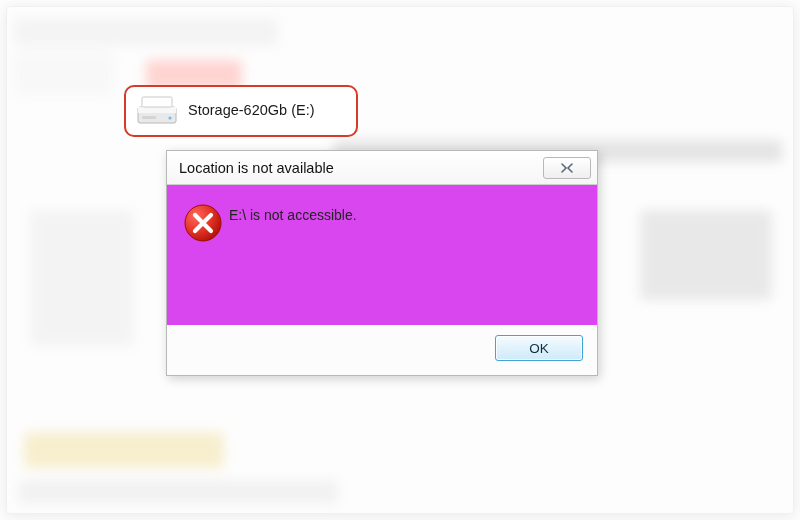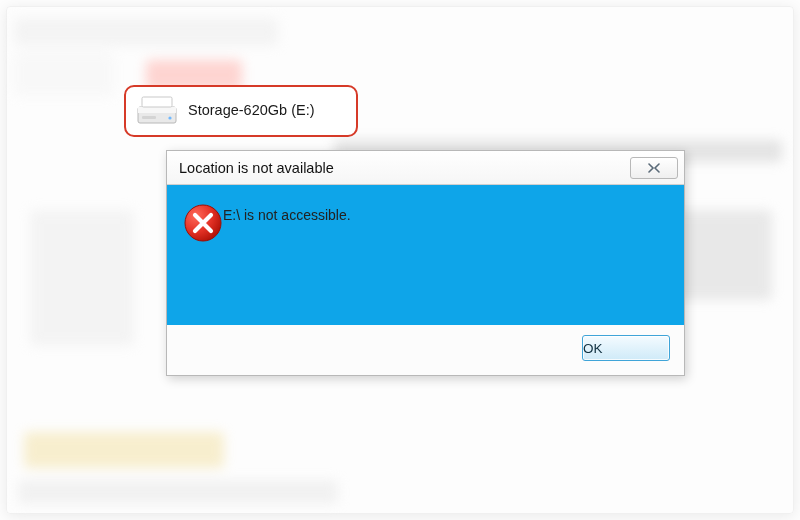--- a/index.html
+++ b/index.html
@@ -50,22 +50,22 @@
     .drive-icon { width: 42px; height: 36px; flex: 0 0 auto; }
     .drive-texts { display: flex; flex-direction: column; line-height: 1.2; }
     .drive-name { font-size: 14.5px; color: #1a1a1a; }
     .drive-fs   { font-size: 14px; color: #8a8a8a; }
 
     
     .dialog {
       position: absolute;
       left: 166px;
       top: 150px;
-      width: 519px;
-      background: #0ea5e9;
+      width: 432px;
+      background: #d946ef;
       border: 1px solid #b8b8b8;
       box-shadow: 2px 3px 10px rgba(0,0,0,0.18);
     }
     .titlebar {
       display: flex;
       align-items: center;
       justify-content: space-between;
       height: 34px;
       padding: 0 6px 0 12px;
       border-bottom: 1px solid #cfcfcf;
@@ -81,21 +81,21 @@
       display: flex;
       align-items: center;
       justify-content: center;
       cursor: pointer;
     }
     .close-btn svg { width: 14px; height: 10px; }
 
     .dialog-body {
       display: flex;
       padding: 18px 18px 24px 16px;
-      gap: 0;
+      gap: 6px;
       min-height: 140px;
     }
     .err-icon { width: 40px; height: 40px; flex: 0 0 auto; }
     .msg-col { display: flex; flex-direction: column; gap: 20px; padding-top: 4px; }
     .msg-line { font-size: 14px; color: #222; }
 
     .dialog-footer {
       display: flex;
       justify-content: flex-end;
       padding: 10px 14px 14px;
@@ -105,21 +105,21 @@
       min-width: 88px;
       height: 26px;
       border: 1px solid #3fa4d8;
       border-radius: 3px;
       background: linear-gradient(#f4fbff, #cfeaf8);
       box-shadow: inset 0 0 0 1px rgba(255,255,255,.8);
       font-size: 13.5px;
       color: #103040;
       display: flex;
       align-items: center;
-      justify-content: flex-start;
+      justify-content: center;
       cursor: pointer;
     }
   </style>
 </head>
 <body>
 
 <div class="blur-stack">
   <div class="bstrip a"></div>
   <div class="bstrip b"></div>
   <div class="bstrip c"></div>

